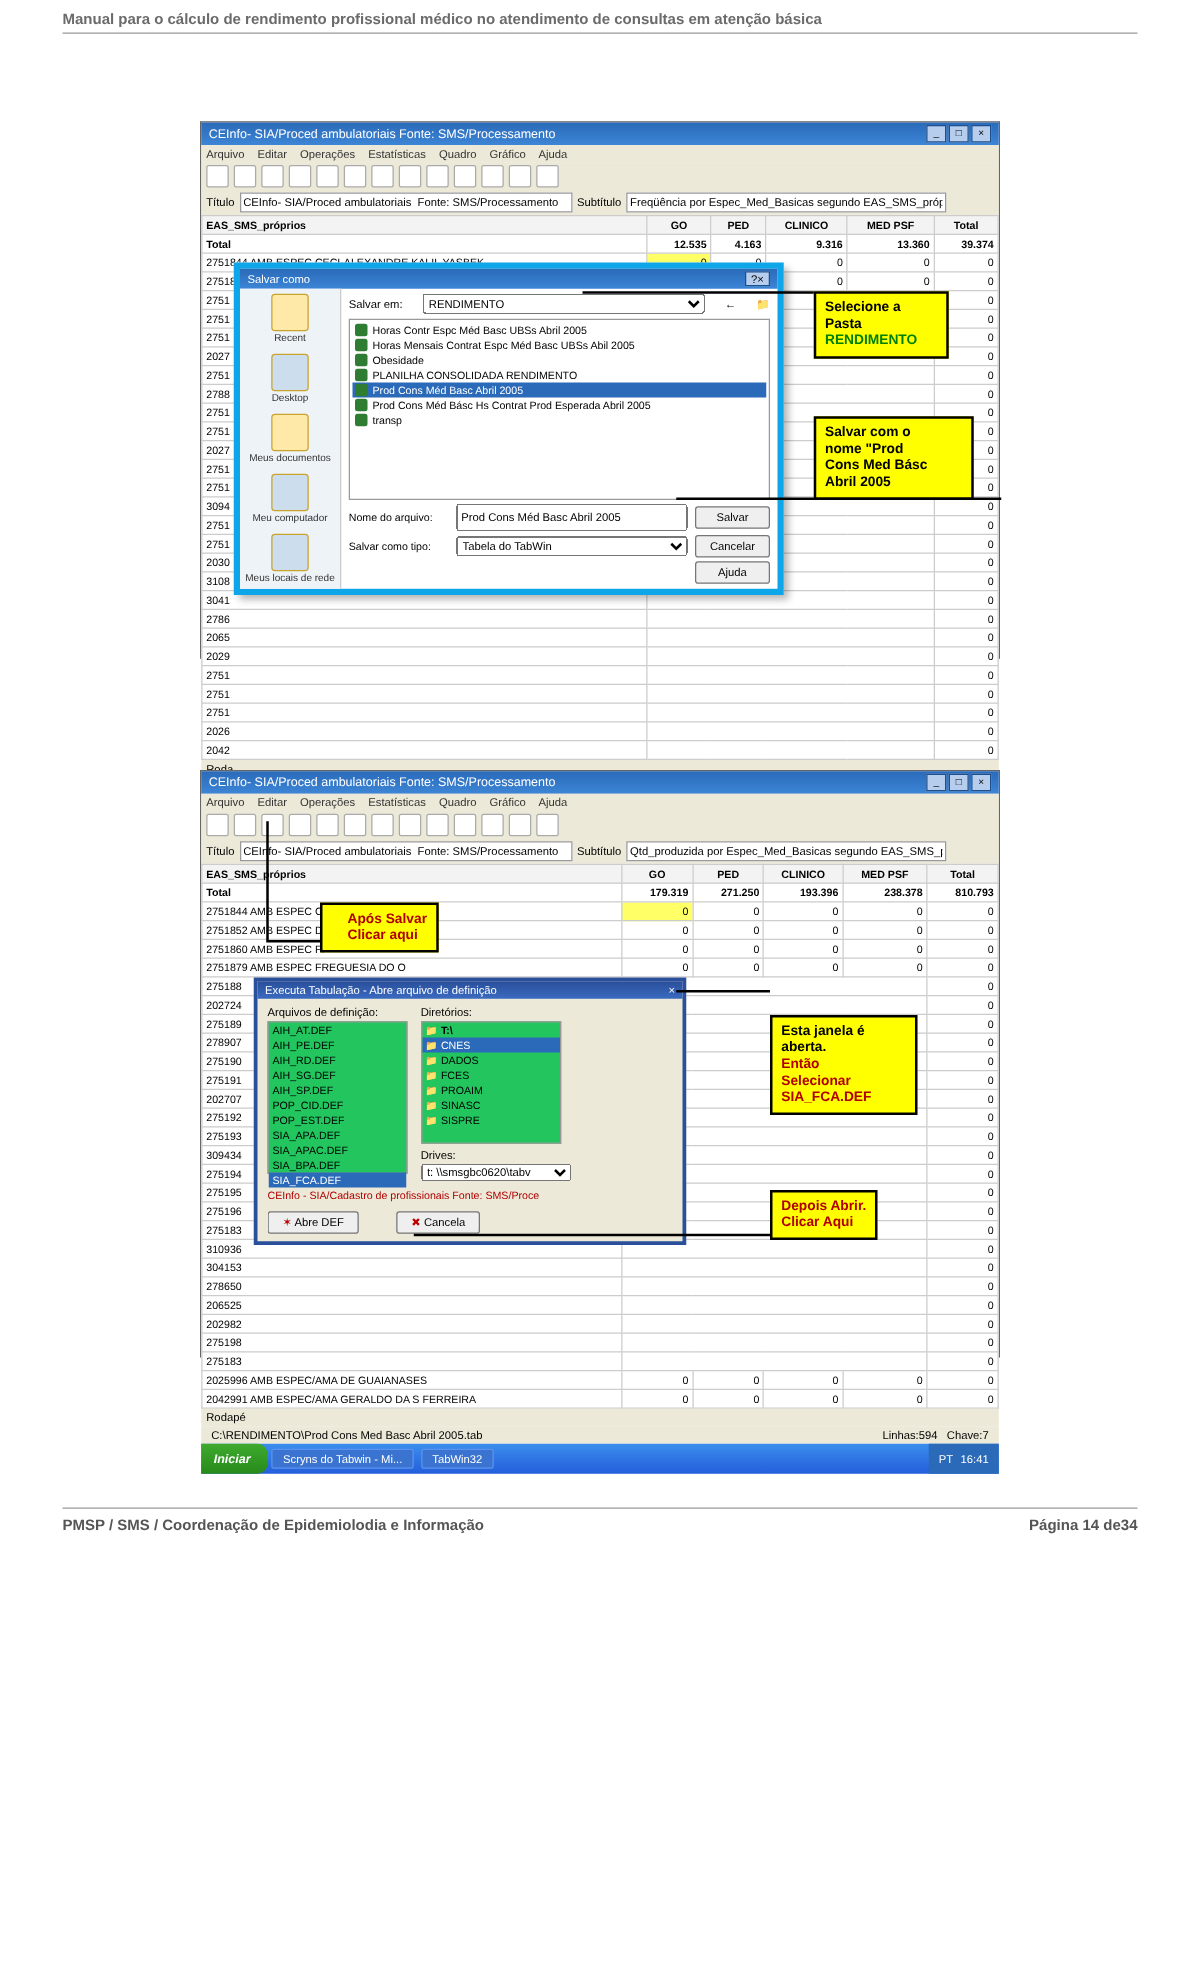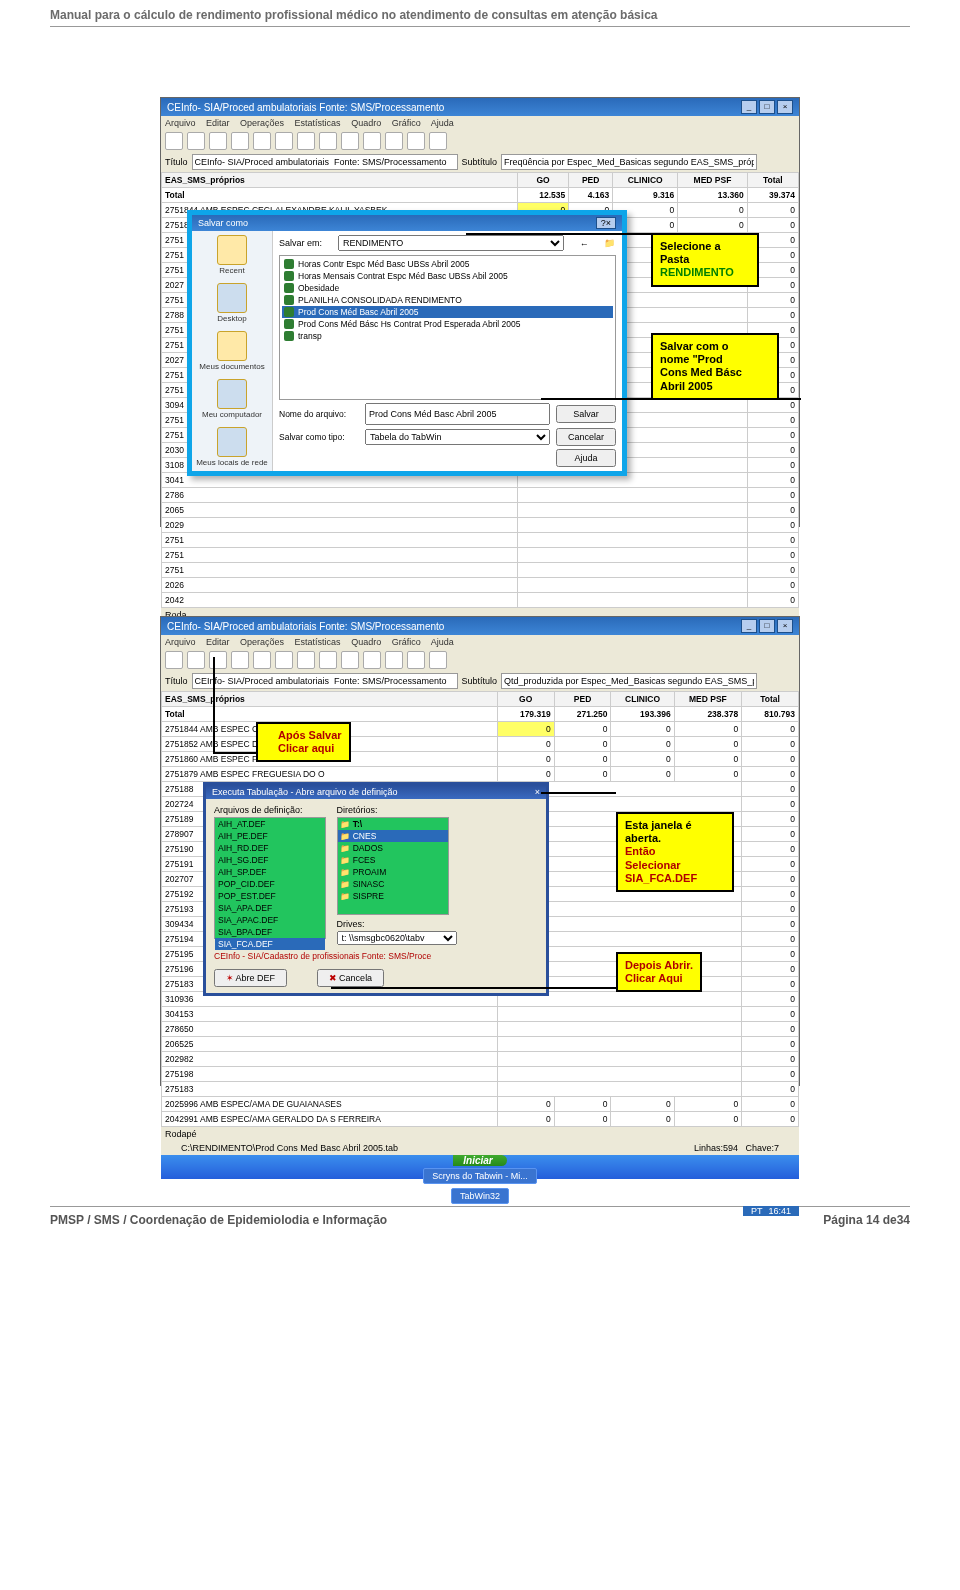--- a/index.html
+++ b/index.html
@@ -76,27 +76,27 @@
     font-size:8.5px;
   }
   .tbl th, .tbl td {
     border:1px solid #ccc; padding:1px 3px; text-align:right;
     height:12px;
   }
   .tbl th { background:#f3f3f3; text-align:center; }
   .tbl td.first { text-align:left; }
   .tbl td.hl { background:#ffff66; }
   .status {
-    background:#ece9d8; padding:2px 20px; font-size:9px;
+    background:#ece9d8; padding:2px 8px; font-size:9px;
     display:flex; justify-content:space-between;
   }
   .taskbar {
     background: linear-gradient(#3b8eed,#245edb);
     height:24px; display:flex; align-items:center;
-    padding:0 0 0 0; color:#fff; font-size:10px;flex-direction:column;
+    padding:0 0 0 0; color:#fff; font-size:10px;
   }
   .taskbar .start {
     background: linear-gradient(#3faa2e,#268a1a);
     height:24px; padding:0 14px 0 10px;
     border-radius:0 8px 8px 0;
     display:flex; align-items:center; font-style:italic; font-weight:bold;
   }
   .taskbar .task { background:#3a74d0; margin:2px 3px; padding:2px 8px;
     border:1px solid #5a94f0; border-radius:2px; font-size:9px;}
   .taskbar .tray { margin-left:auto; background:#2a6ab9; padding:0 8px;

